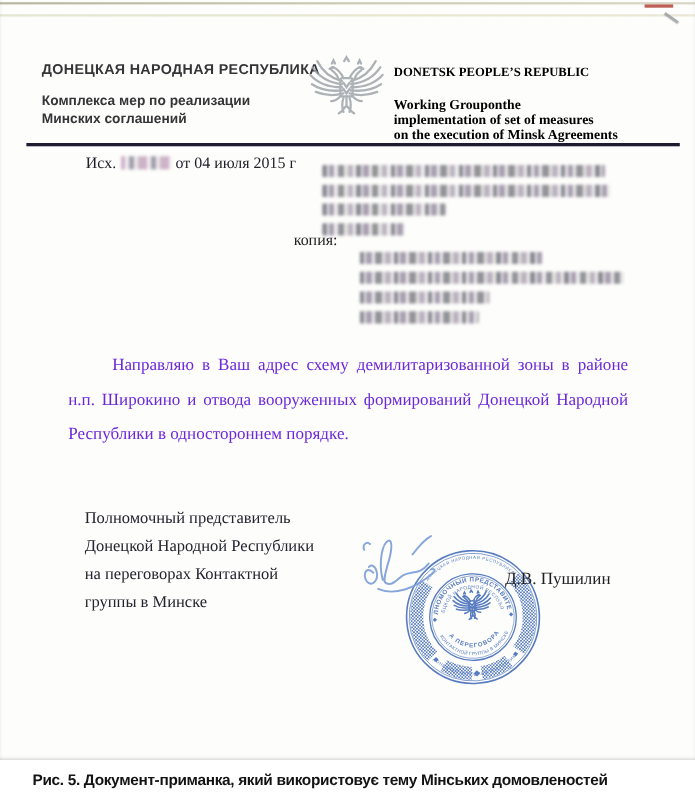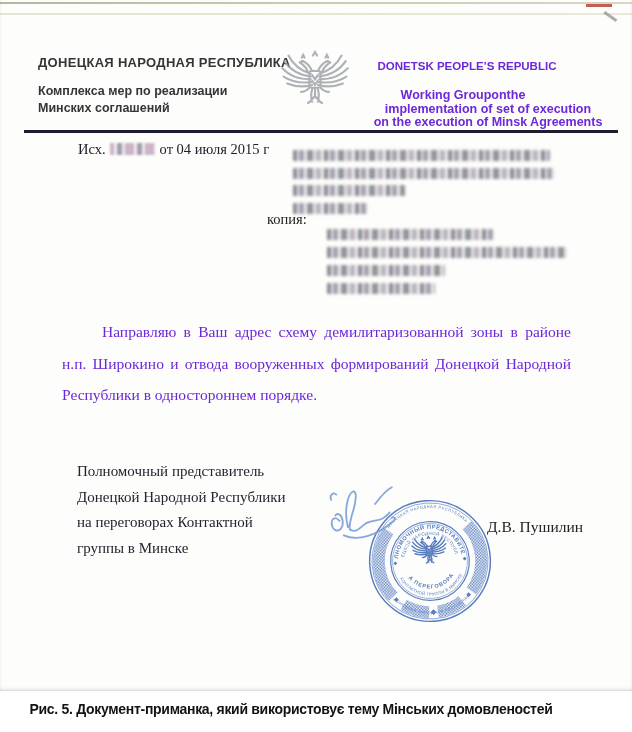--- a/index.html
+++ b/index.html
@@ -26,22 +26,22 @@
     background:#b0392e; opacity:.8; filter:blur(.4px); }
   .artifact-gray { position:absolute; left:603px; top:15px; width:15px; height:2.5px;
     background:#8f9496; transform:rotate(35deg); filter:blur(.6px); opacity:.75; }
 
   
   .lh-left { position:absolute; left:38px; top:55px; width:280px;
     font-family:"Liberation Sans", sans-serif; font-weight:bold; color:#353538; }
   .lh-left .org { font-size:13px; letter-spacing:.3px; margin-bottom:13px; white-space:nowrap; }
   .lh-left .dept div { font-size:12.5px; line-height:16.5px; }
 
-  .lh-right { position:absolute; right:14px; top:60px; width:260px; text-align:center;
-    font-family:Liberation Sans, sans-serif; font-weight:bold; color:#6d28d9; }
+  .lh-right { position:absolute; right:14px; top:60px; width:260px; text-align:left;
+    font-family:Liberation Serif, serif; font-weight:bold; color:#000000; }
   .lh-right .org { font-size:11.5px; padding-right:42px; margin-bottom:17px; white-space:nowrap; }
   .lh-right .dept div { font-size:12.5px; line-height:13.5px; white-space:nowrap; }
   .lh-right .dept div:first-child { padding-right:50px; }
 
   .emblem { position:absolute; left:280px; top:50px; opacity:.8; }
 
   .header-rule { position:absolute; left:24px; top:130px; width:594px; height:2.6px;
     background:#1d1d2f; }
 
   
@@ -68,21 +68,21 @@
   .copy-block { position:absolute; left:327px; top:229px; }
   .copy-block .rtx { margin-bottom:7px; }
 
   .body-par { position:absolute; left:62px; top:316px; width:509px;
     font-size:15.5px; line-height:31.5px; color:#6d28d9;
     text-align:justify; text-indent:40px; }
 
   .sig-block { position:absolute; left:77px; top:459px; font-size:15px;
     line-height:25.5px; color:#242430; }
   .signer-name { position:absolute; left:459px; top:518px; font-size:15.5px;
-    color:#1f1f24; z-index:5;margin-left:28px; }
+    color:#1f1f24; z-index:5; }
 
   .stamp { position:absolute; left:366px; top:497px; z-index:2;
     transform:rotate(-4deg); opacity:.92; }
   .signature { position:absolute; left:322px; top:481px; z-index:3; opacity:.9; }
 
   .figure-caption { position:absolute; left:11px; top:701px; width:560px; text-align:center;
     font-family:"Liberation Sans", sans-serif; font-size:14px; font-weight:bold;
     letter-spacing:-0.3px; color:#131313; }
 
   .stamp text { font-family:"Liberation Sans", sans-serif; fill:#4a72bc; }
@@ -149,21 +149,21 @@
     <svg class="emblem" width="70" height="67" viewBox="0 0 100 96">
       <g stroke="#98a0a6" stroke-width="3" fill="none">
         <use href="#eagle" width="100" height="96"></use>
       </g>
     </svg>
 
     <div class="lh-right">
       <div class="org">DONETSK PEOPLE’S REPUBLIC</div>
       <div class="dept">
         <div>Working Grouponthe</div>
-        <div>implementation of set of  execution</div>
+        <div>implementation of set of  measures</div>
         <div>on the execution  of  Minsk Agreements</div>
       </div>
     </div>
 
     <div class="header-rule"></div>
 
     <div class="ref-line">
       <span>Исх.</span><span class="rtx-inline"></span><span>от 04 июля 2015 г</span>
     </div>
 

